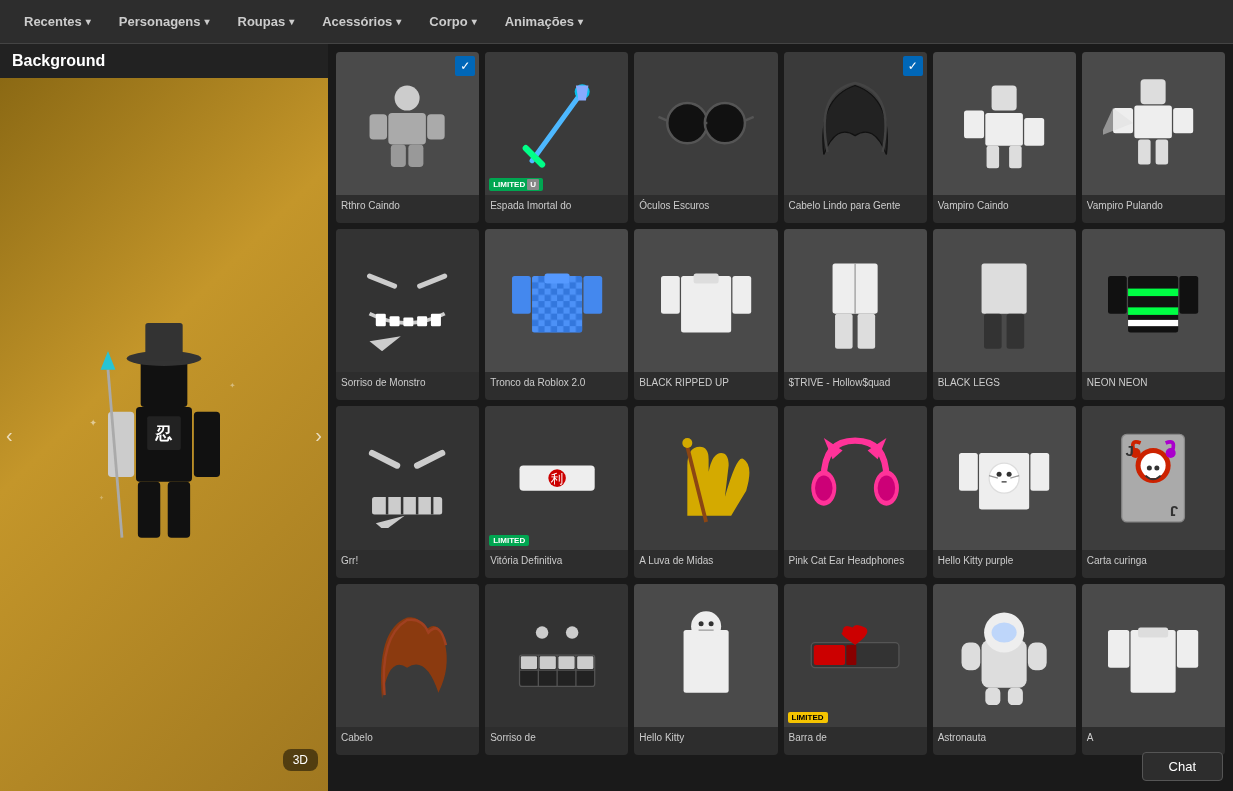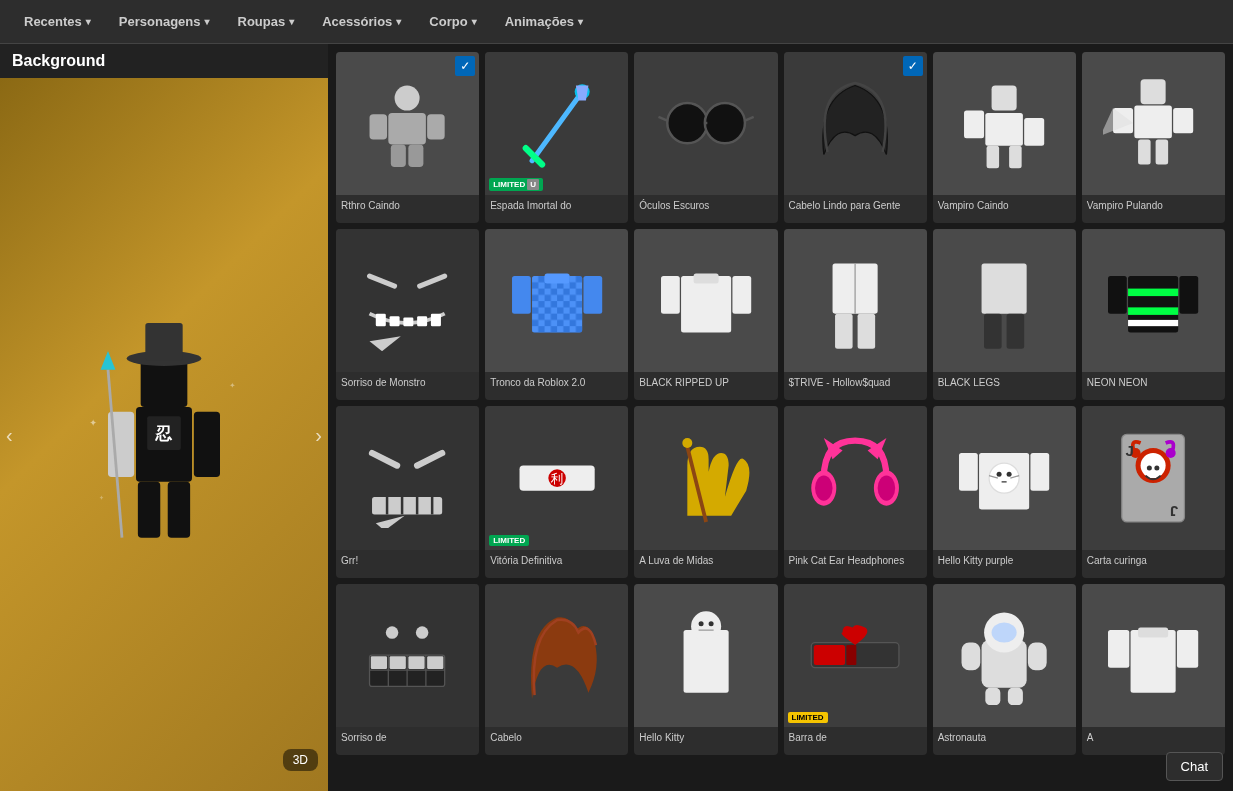--- a/index.html
+++ b/index.html
@@ -185,21 +185,21 @@
       border-radius: 1px;
     }
 
     
     .chat-btn {
       position: fixed;
       bottom: 10px;
       right: 10px;
       background: #2d2d2d;
       color: #fff;
-      padding: 6px 14px;
+      padding: 6px 26px;
       border-radius: 4px;
       font-size: 13px;
       cursor: pointer;
       border: 1px solid #555;
     }
 
     
     .right-panel::-webkit-scrollbar { width: 6px; }
     .right-panel::-webkit-scrollbar-track { background: #222; }
     .right-panel::-webkit-scrollbar-thumb { background: #555; border-radius: 3px; }
@@ -561,20 +561,30 @@
             <path d="M34 38 Q40 44 46 38" stroke="#333" stroke-width="1.5" fill="none"></path>
 
             <text x="18" y="22" font-size="12" font-weight="bold" fill="#333">J</text>
             <text x="54" y="70" font-size="12" font-weight="bold" fill="#333" transform="rotate(180 57 66)">J</text>
           </svg>
         </div>
         <div class="item-label">Carta curinga</div>
       </div>
 
       <div class="item-card">
+        <div class="item-thumb" style="background:#3a3a3a;">
+          <svg viewBox="0 0 80 80" class="item-svg">
+            <path d="M20 75 Q15 20 40 10 Q50 8 55 20 Q65 10 70 30 Q75 50 65 70 Q55 40 40 50 Q25 40 20 75Z" fill="#8B3A0F"></path>
+            <path d="M22 72 Q18 25 40 12 Q52 10 57 22 Q66 12 71 32" fill="none" stroke="#a04020" stroke-width="2"></path>
+          </svg>
+        </div>
+        <div class="item-label">Cabelo</div>
+      </div>
+
+      <div class="item-card">
         <div class="item-thumb" style="background:#333;">
           <svg viewBox="0 0 80 80" class="item-svg">
 
             <rect x="10" y="40" width="60" height="25" fill="#222" rx="2" stroke="#555" stroke-width="1"></rect>
             <line x1="10" y1="52" x2="70" y2="52" stroke="#555" stroke-width="1"></line>
             <line x1="25" y1="40" x2="25" y2="65" stroke="#555" stroke-width="1"></line>
             <line x1="40" y1="40" x2="40" y2="65" stroke="#555" stroke-width="1"></line>
             <line x1="55" y1="40" x2="55" y2="65" stroke="#555" stroke-width="1"></line>
 
             <rect x="11" y="41" width="13" height="10" fill="#ccc" rx="1"></rect>
@@ -583,30 +593,20 @@
             <rect x="56" y="41" width="13" height="10" fill="#ccc" rx="1"></rect>
 
             <circle cx="28" cy="22" r="5" fill="#ccc"></circle>
             <circle cx="52" cy="22" r="5" fill="#ccc"></circle>
           </svg>
         </div>
         <div class="item-label">Sorriso de</div>
       </div>
 
       <div class="item-card">
-        <div class="item-thumb" style="background:#3a3a3a;">
-          <svg viewBox="0 0 80 80" class="item-svg">
-            <path d="M20 75 Q15 20 40 10 Q50 8 55 20 Q65 10 70 30 Q75 50 65 70 Q55 40 40 50 Q25 40 20 75Z" fill="#8B3A0F"></path>
-            <path d="M22 72 Q18 25 40 12 Q52 10 57 22 Q66 12 71 32" fill="none" stroke="#a04020" stroke-width="2"></path>
-          </svg>
-        </div>
-        <div class="item-label">Cabelo</div>
-      </div>
-
-      <div class="item-card">
         <div class="item-thumb" style="background:#4a4a4a;">
           <svg viewBox="0 0 80 80" class="item-svg">
             <rect x="22" y="20" width="36" height="50" fill="#eee" rx="2"></rect>
 
             <rect x="28" y="5" width="24" height="24" fill="#eee" rx="12"></rect>
 
             <circle cx="36" cy="15" r="2" fill="#333"></circle>
             <circle cx="44" cy="15" r="2" fill="#333"></circle>
             <line x1="34" y1="20" x2="46" y2="20" stroke="#999" stroke-width="1"></line>
           </svg>

